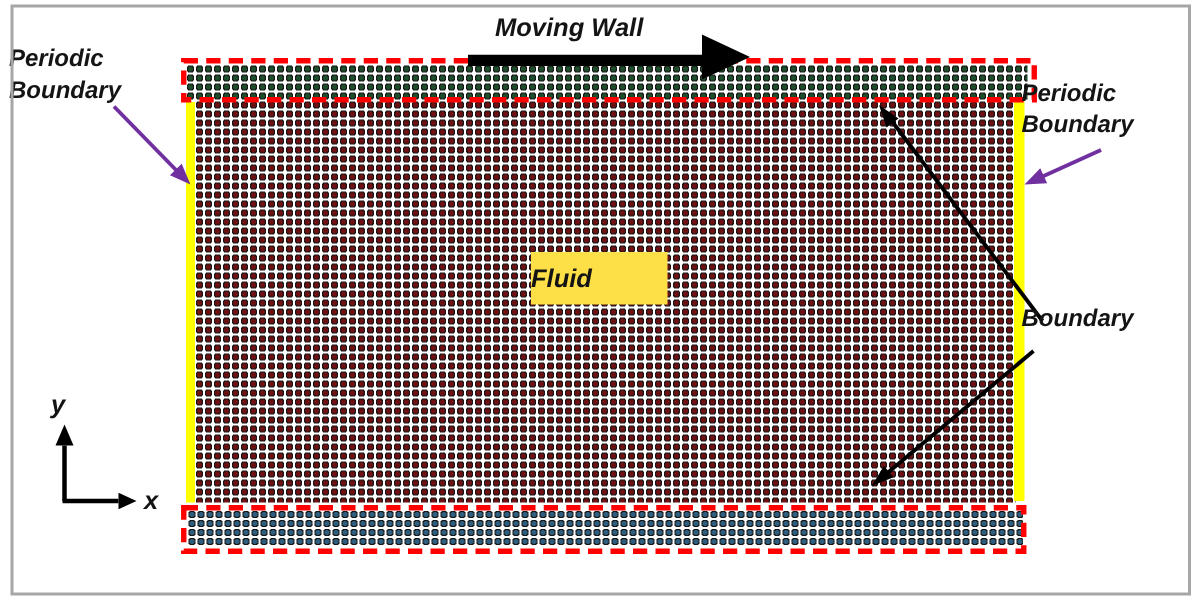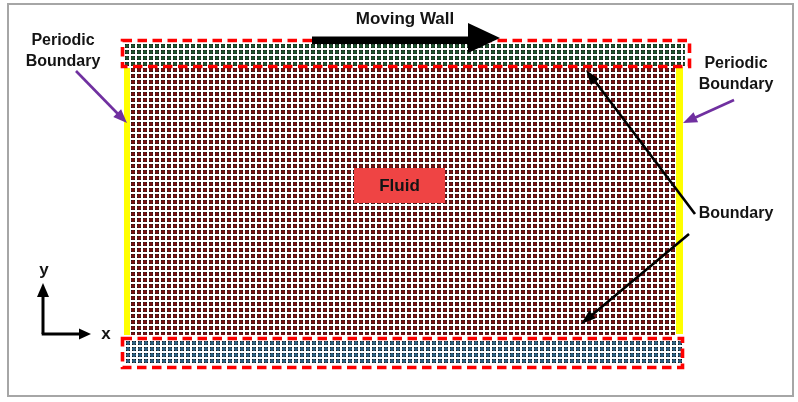--- a/index.html
+++ b/index.html
@@ -2,28 +2,28 @@
 <html><head>
 <meta charset="utf-8">
 <style>
   html,body{margin:0;padding:0;background:#ffffff;}
   body{font-family:"Liberation Sans", sans-serif;}
   #stage{position:relative;width:798px;height:402px;background:#ffffff;overflow:hidden;}
   .frame{position:absolute;left:7px;top:3px;right:4px;bottom:5px;border:2.5px solid #a6a6a6;pointer-events:none;}
   .particles{position:absolute;background-color:#ffffff;background-size:6px 6px;
     background-image:radial-gradient(circle at 3px 3px, var(--pc) 0 1.7px, var(--pe) 1.7px 2.45px, transparent 2.45px);}
   .strip{position:absolute;}
-  .lbl{position:absolute;color:#141414;font-weight:bold;text-align:center;line-height:20px;}
+  .lbl{position:absolute;color:#141414;font-weight:bold;text-align:left;line-height:20px;font-style:italic;}
   .lbl .ln{white-space:nowrap;}
   #moving-wall-label{left:330px;top:9px;width:150px;font-size:17px;}
   #periodic-left-label{left:6px;top:29px;width:114px;font-size:16px;line-height:21px;}
   #periodic-right-label{left:681px;top:52px;width:110px;font-size:16px;line-height:21px;}
   #no-slip-label{left:681px;top:202px;width:110px;font-size:16px;line-height:22px;}
   #stationary-wall-label{left:298px;top:369px;width:200px;font-size:16px;}
-  #fluid-label{left:354px;top:168px;width:91px;height:35px;background:#ef4444;font-size:17px;line-height:35px;}
+  #fluid-label{left:354px;top:168px;width:91px;height:35px;background:#fde047;font-size:17px;line-height:35px;}
   #y-axis-label{left:34px;top:260px;width:20px;font-size:17px;}
   #x-axis-label{left:96px;top:324px;width:20px;font-size:17px;}
   svg.overlay{position:absolute;left:0;top:0;pointer-events:none;}
 </style>
 </head>
 <body>
 
 <div id="stage">
 
   <div class="particles" id="moving-wall-particles" style="left: 124px; top: 43px; width: 561px; height: 24px; --pc: #1e4d2b; --pe: #161616;"></div>

